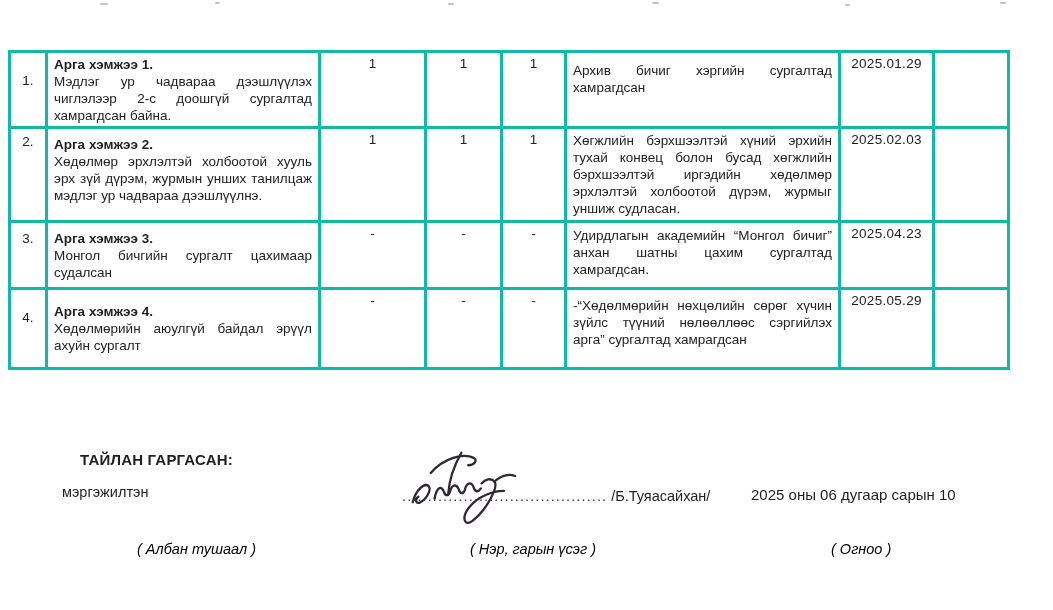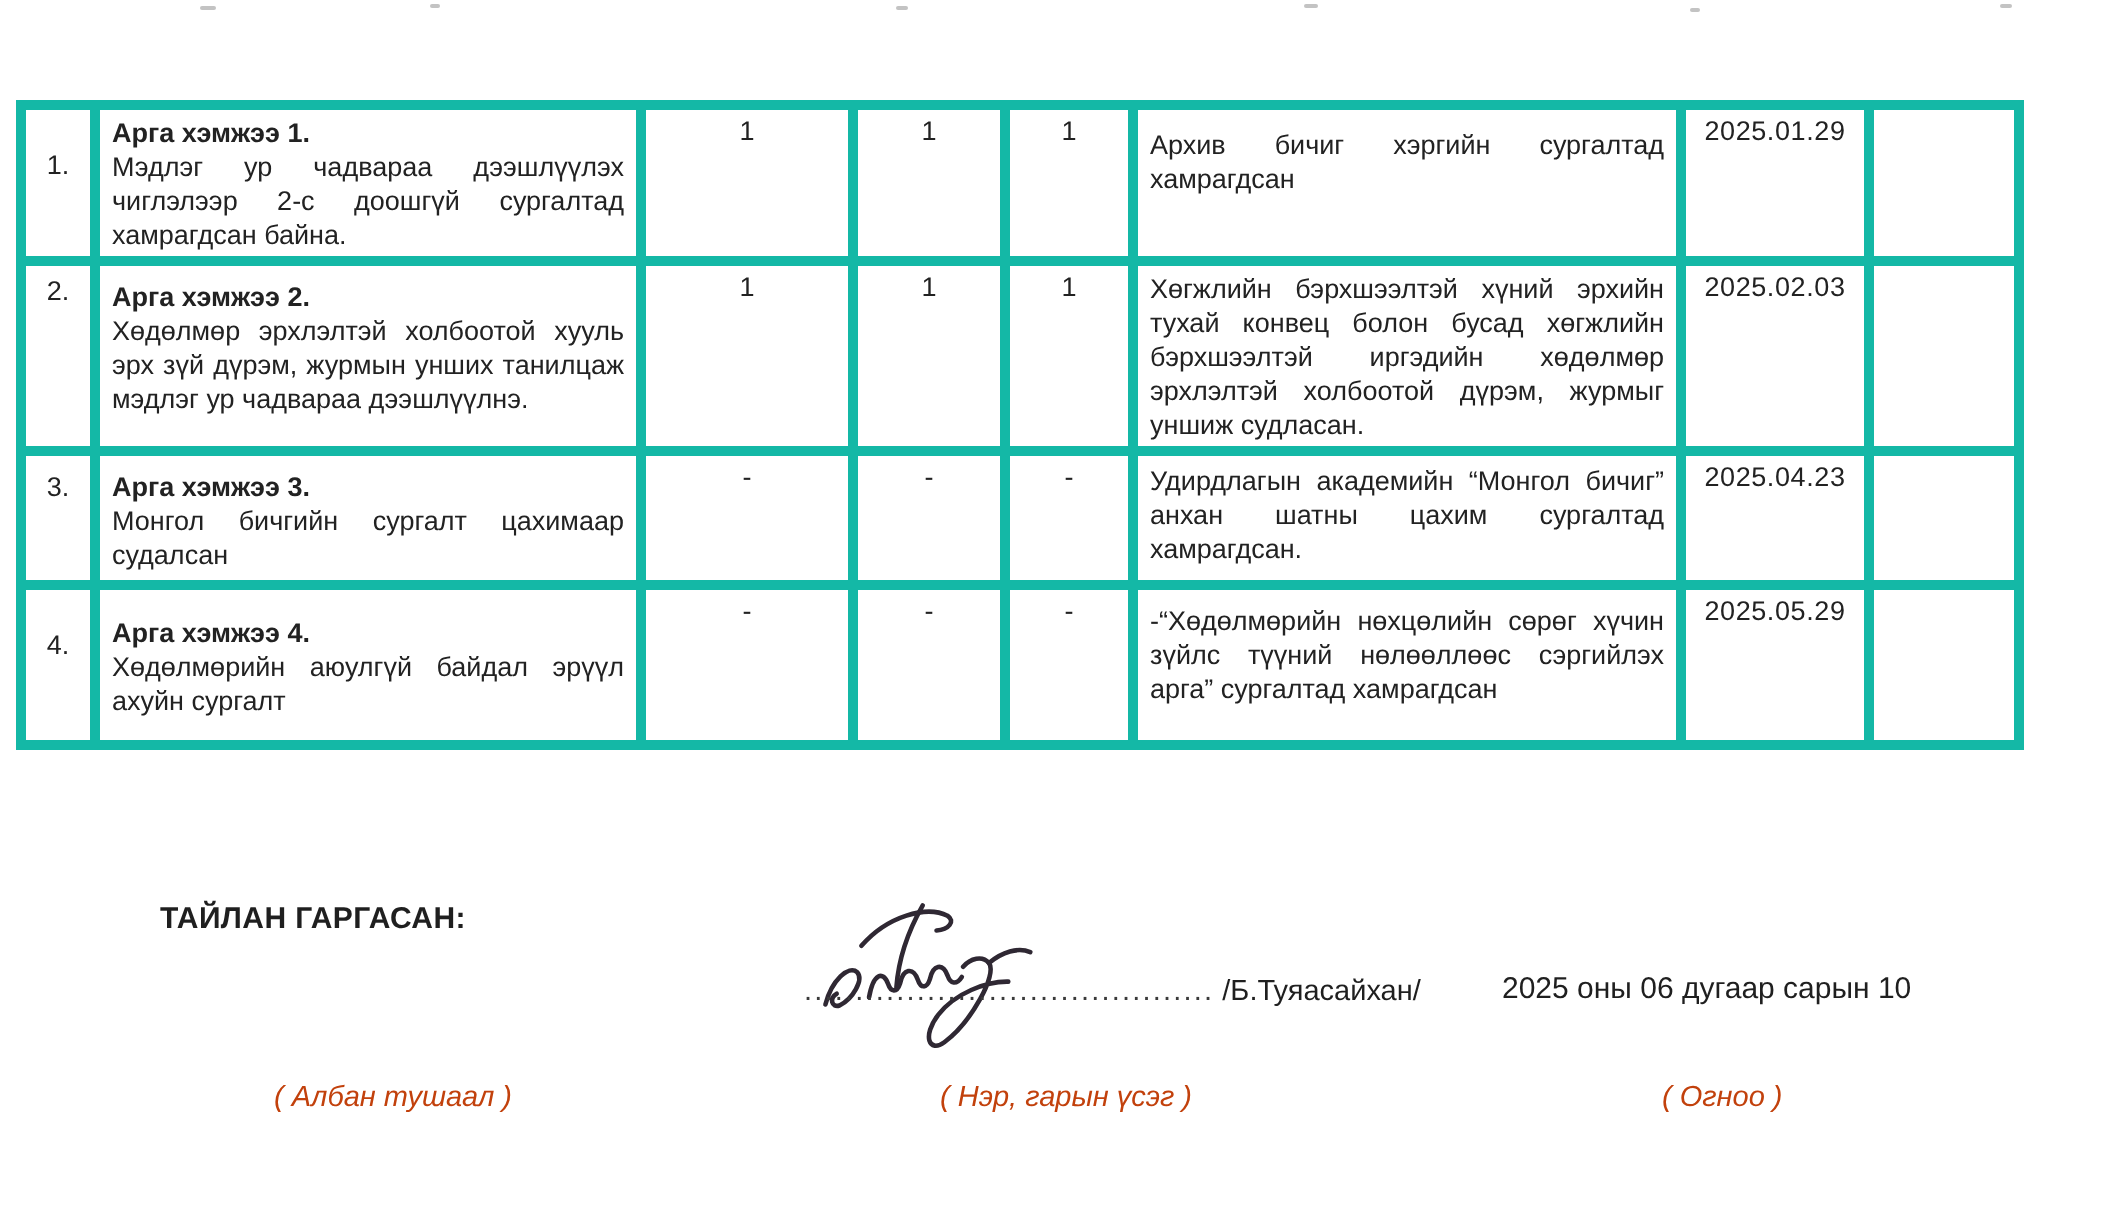--- a/index.html
+++ b/index.html
@@ -6,21 +6,21 @@
   body{
     width:1053px;height:610px;position:relative;overflow:hidden;
     font-family:"Liberation Sans", sans-serif;color:#1f1f1f;
   }
   
   .report-table{
     position:absolute;left:8px;top:50px;width:999px;
     border-collapse:collapse;table-layout:fixed;
   }
   .report-table td{
-    border:5px solid #14b8a6;
+    border:3px solid #14b8a6;
     font-size:13.5px;line-height:17px;
     vertical-align:top;padding:2px 6px;color:#222;
   }
   .num-cell{text-align:center;padding-left:1px;padding-right:1px;}
   .r1 .num-cell{padding-top:19px;}
   .r2 .num-cell{padding-top:4px;}
   .r3 .num-cell{padding-top:7px;}
   .r4 .num-cell{padding-top:19px;}
   .desc-cell{text-align:justify;}
   .r1 .desc-cell{padding-top:3px;}
@@ -33,21 +33,21 @@
   .result-cell{text-align:justify;}
   .r1 .result-cell{padding-top:9px;}
   .r2 .result-cell{padding-top:3px;}
   .r3 .result-cell{padding-top:4px;}
   .r4 .result-cell{padding-top:7px;}
   .date-cell{text-align:center;vertical-align:middle;font-size:14px;letter-spacing:.3px;}
   
   .abs{position:absolute;}
   .footer-heading{left:80px;top:451px;font-size:15px;font-weight:bold;letter-spacing:.2px;}
   .footer-position{left:62px;top:482px;width:260px;font-size:14.5px;line-height:21px;}
-  .caption{font-style:italic;font-size:14.5px;color:#c2410c;}
+  .caption{font-style:italic;font-size:14.5px;color:#000000;}
   .caption-position{left:137px;top:541px;}
   .caption-name{left:470px;top:541px;}
   .caption-date{left:831px;top:541px;}
   .sig-line{left:402px;top:488px;font-size:14.5px;white-space:nowrap;}
   .sig-dots{letter-spacing:1.1px;color:#3a3a3a;}
   .signer-name{margin-left:4px;}
   .footer-date{left:751px;top:486px;font-size:15px;}
   .signature-wrap{left:398px;top:446px;width:150px;height:88px;transform:rotate(-4deg);}
   
   .speck{position:absolute;background:#c3c3c3;border-radius:1px;}
@@ -113,20 +113,21 @@
       <td class="result-cell">-“Хөдөлмөрийн нөхцөлийн сөрөг хүчин зүйлс түүний нөлөөллөөс сэргийлэх арга” сургалтад хамрагдсан</td>
       <td class="date-cell">2025.05.29</td>
       <td></td>
     </tr>
   </tbody>
 </table>
 
 <div class="abs footer-heading">ТАЙЛАН ГАРГАСАН:</div>
 
 <div class="abs footer-position">
+  <div>мэргэжилтэн</div>
 </div>
 <div class="abs caption caption-position">( Албан тушаал )</div>
 
 <div class="abs signature-wrap">
   <svg width="150" height="88" viewBox="0 0 150 88">
     <g fill="none" stroke="#2f2833" stroke-width="2.3" stroke-linecap="round">
       <path d="M66 6 C58 18 52 32 50 46"></path>
       <path d="M34 24 C48 10 68 6 78 12 C82 15 78 19 72 19"></path>
       <path d="M14 52 C18 40 27 33 31 37 C34 41 28 50 21 53 C17 54 16 49 20 47"></path>
       <path d="M36 50 C39 38 44 37 46 44 C47 48 50 49 52 44 C54 37 59 36 61 43 C62 47 65 48 67 43 C69 36 74 35 76 42 C77 46 80 47 83 43"></path>

